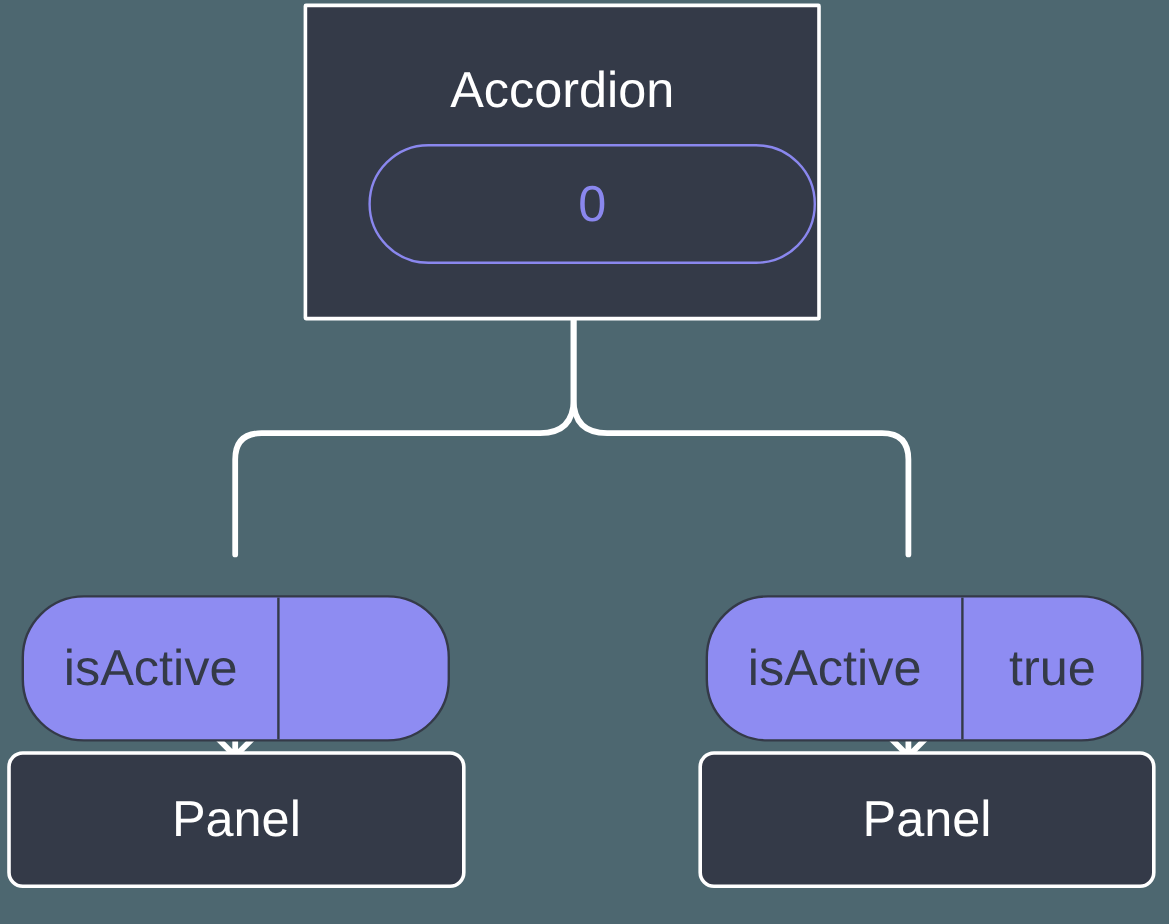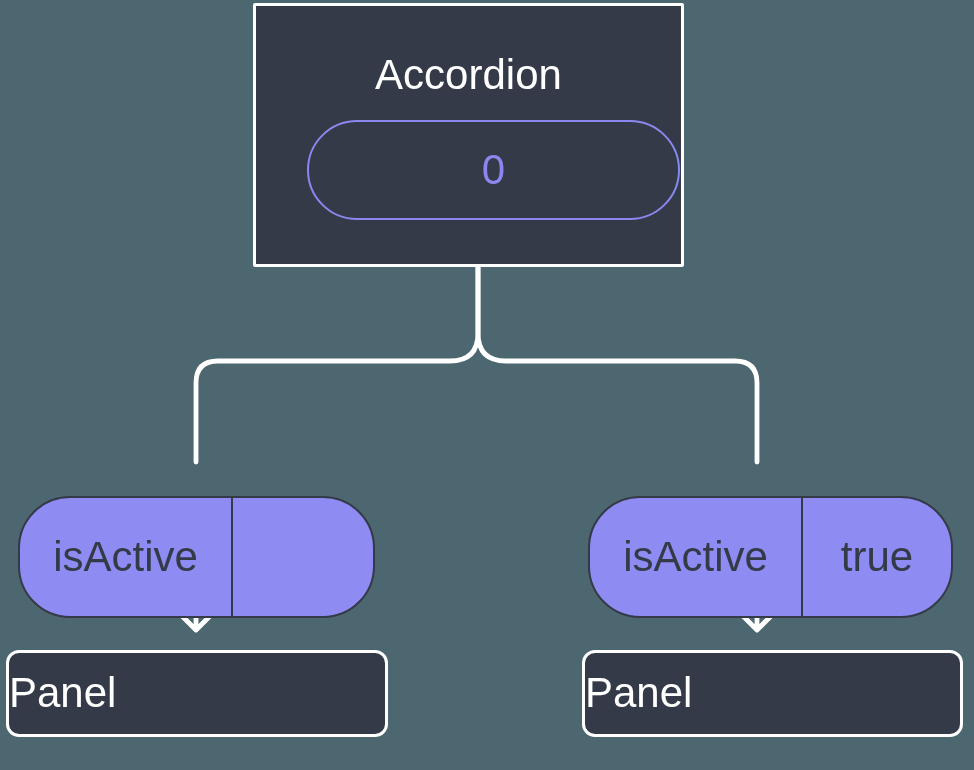--- a/index.html
+++ b/index.html
@@ -102,26 +102,26 @@
     display: flex;
     align-items: center;
     justify-content: center;
   }
   .prop-cell.name {
     flex: 0 0 211px;
     border-right: 2.5px solid var(--pill-border);
   }
   .prop-cell.value { flex: 1; }
   .panel-node {
-    top: 650px;
-    height: 87px;
+    top: 626px;
+    height: 114px;
     border-radius: 13px;
     display: flex;
     align-items: center;
-    justify-content: flex-start;
+    justify-content: center;
   }
   .panel-node.left  { left: 6px;   width: 382px; }
   .panel-node.right { left: 582px; width: 381px; }
 </style>
 </head>
 <body>
 
 <div class="canvas">
 
   <svg class="connectors" viewBox="0 0 974 770" aria-hidden="true">

